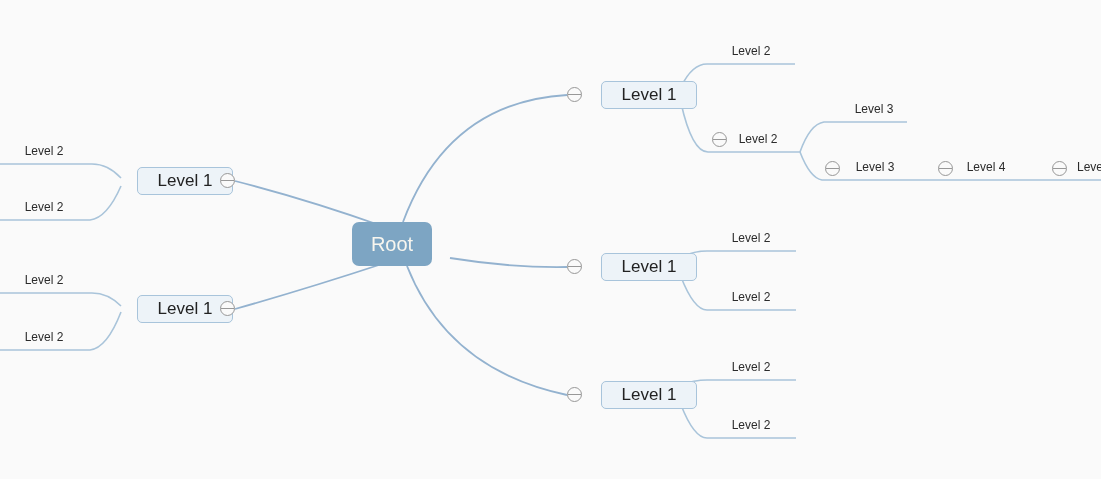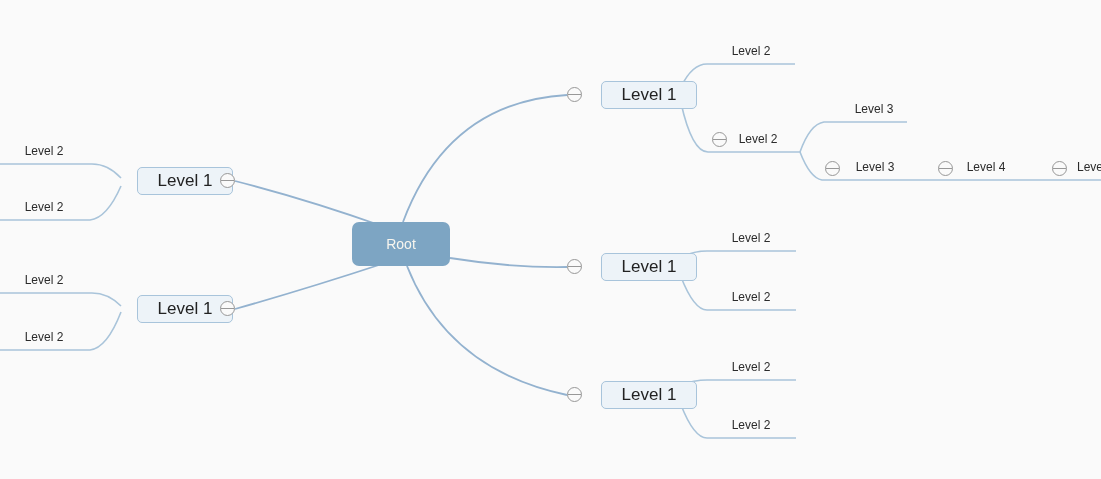--- a/index.html
+++ b/index.html
@@ -20,25 +20,25 @@
     background:var(--node-fill,#edf3f8);
     border:1.5px solid var(--node-border,#a8c4db);
     border-radius:5px;
     display:flex;align-items:center;justify-content:center;
     font-size:17px;color:var(--node-text,#222);
     box-sizing:border-box;
     margin-left:16px;
   }
   .node-root{
     position:absolute;z-index:2;
-    left:352px;top:222px;width:98px;height:44px;
+    left:352px;top:222px;width:80px;height:44px;
     background:var(--root-fill,#7da5c3);
     border-radius:7px;
     display:flex;align-items:center;justify-content:center;
-    font-size:14px;color:var(--root-text,#f8f6ef);
+    font-size:20px;color:var(--root-text,#f8f6ef);
   }
   .leaf{
     position:absolute;z-index:2;
     height:17px;line-height:17px;
     font-size:12px;color:var(--leaf-text,#2b2b2b);
     text-align:center;white-space:nowrap;
   }
   .expander{
     position:absolute;z-index:3;
     width:15px;height:15px;box-sizing:border-box;

